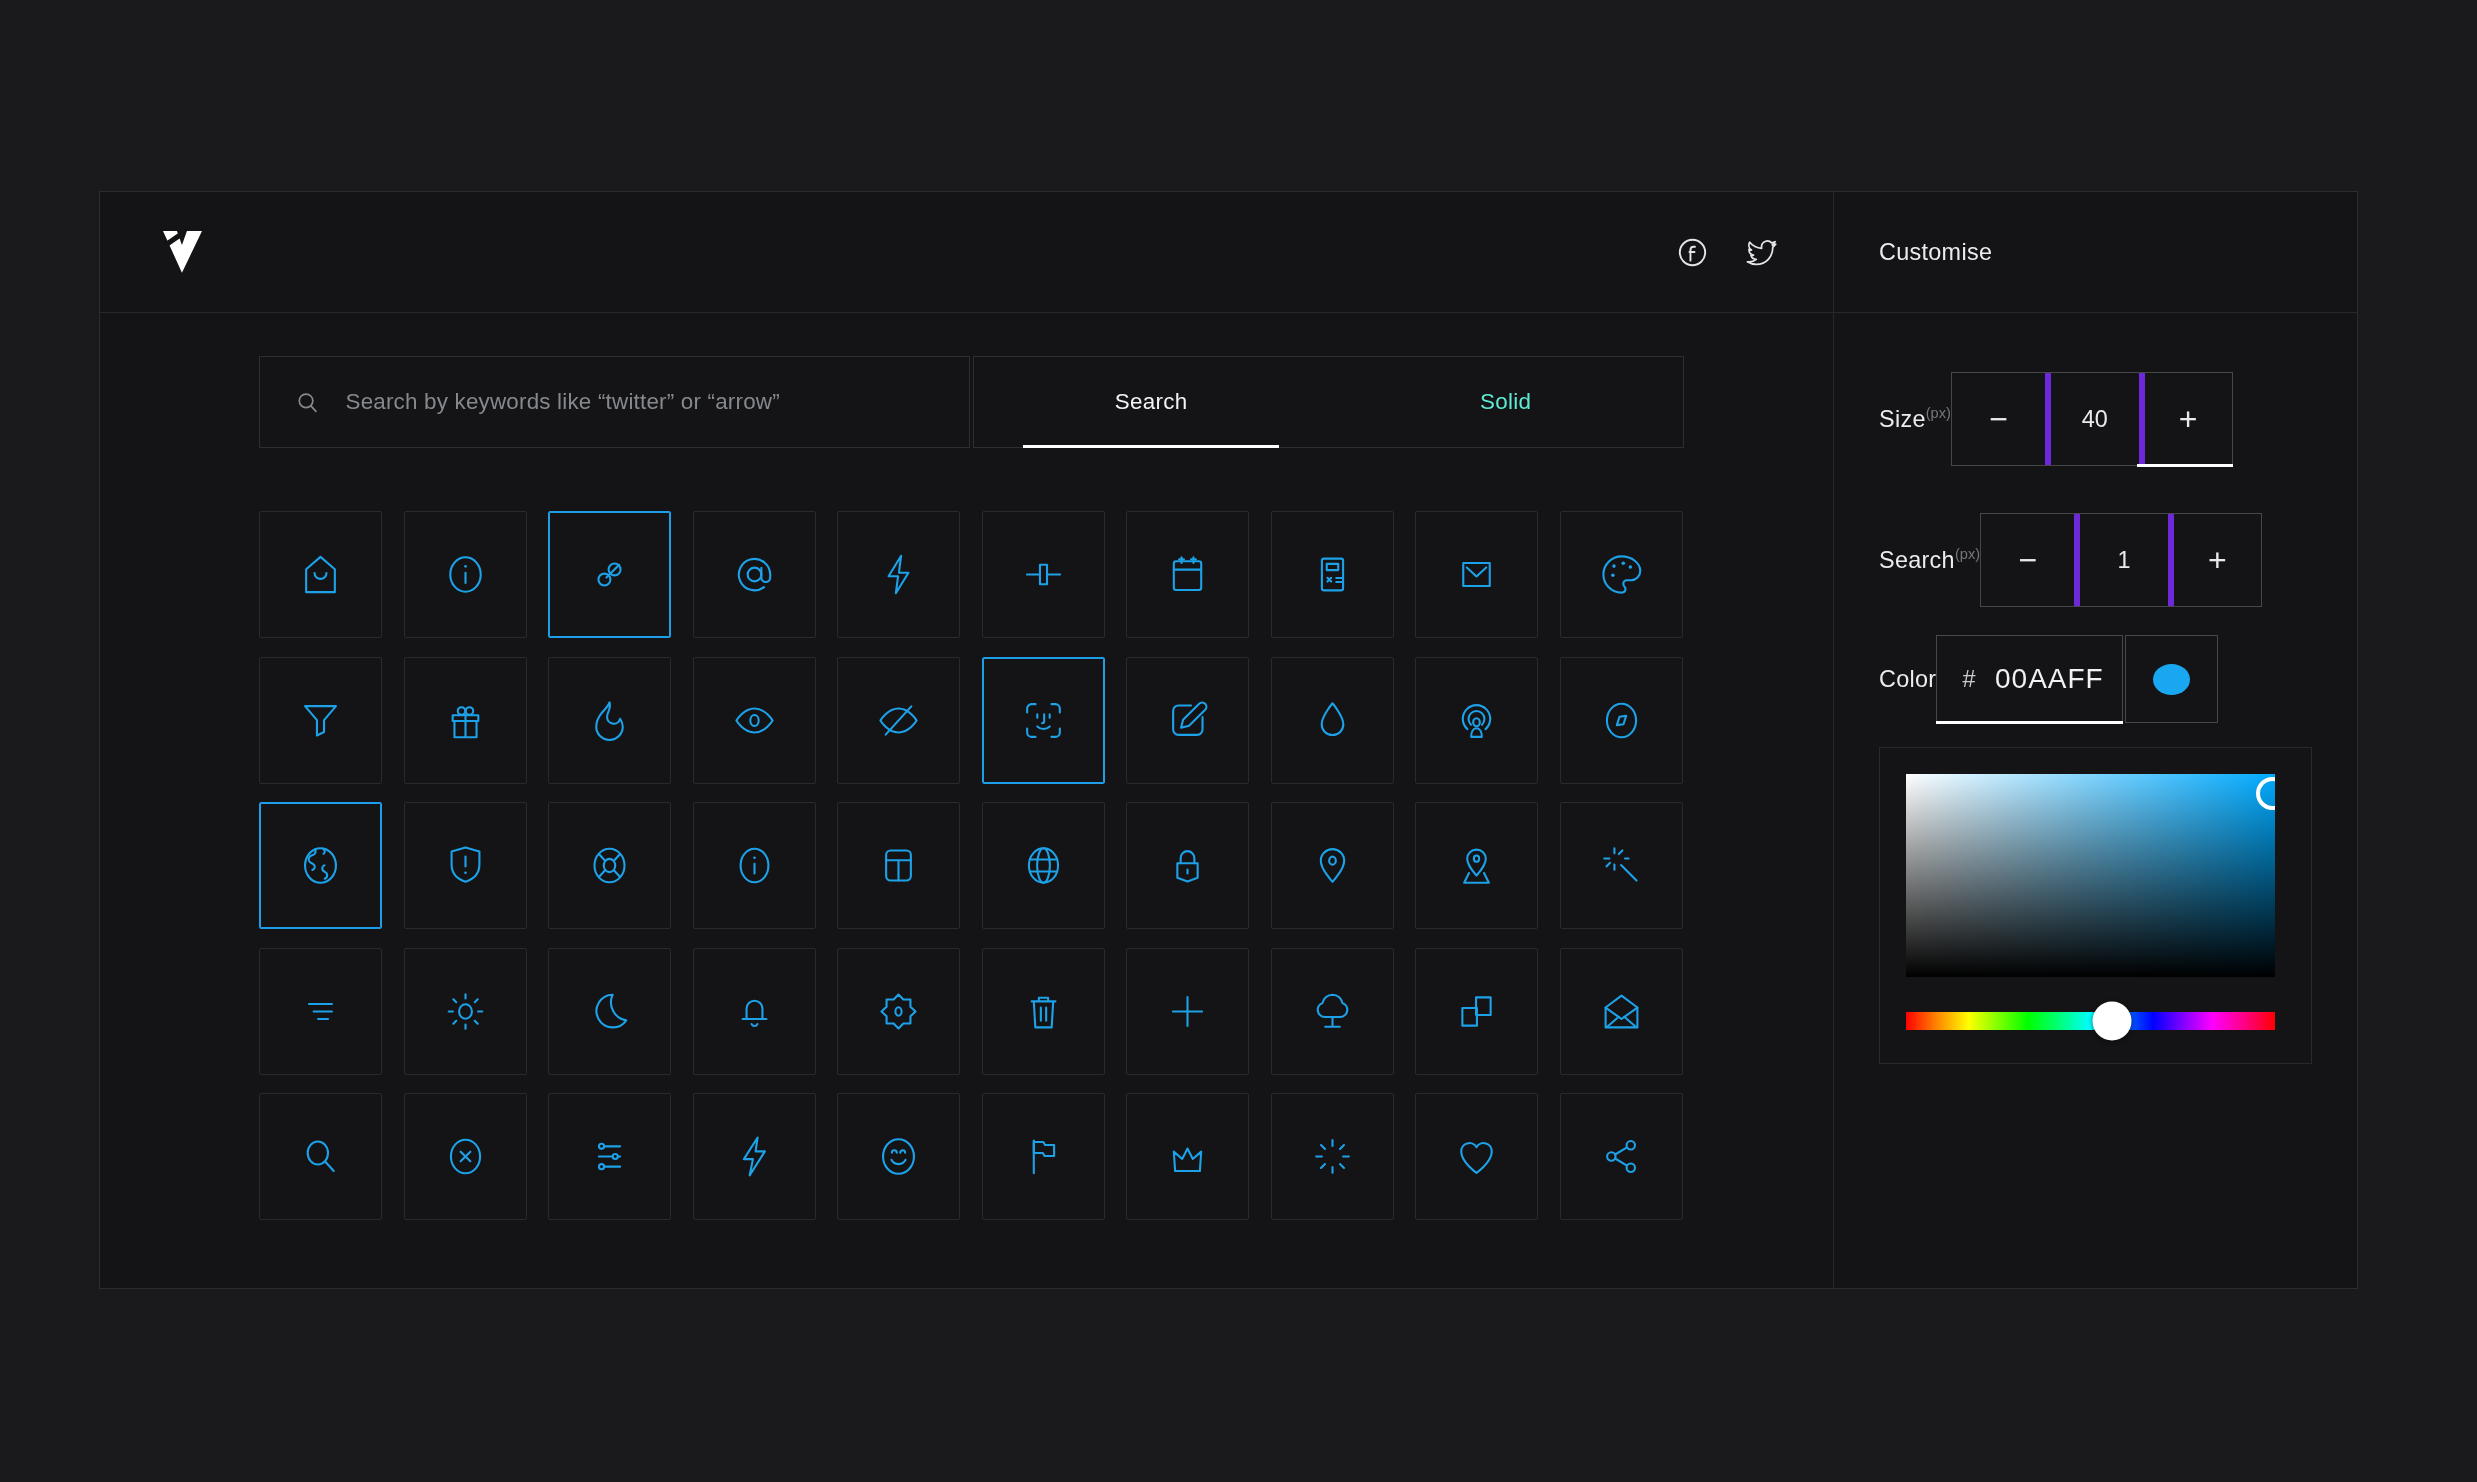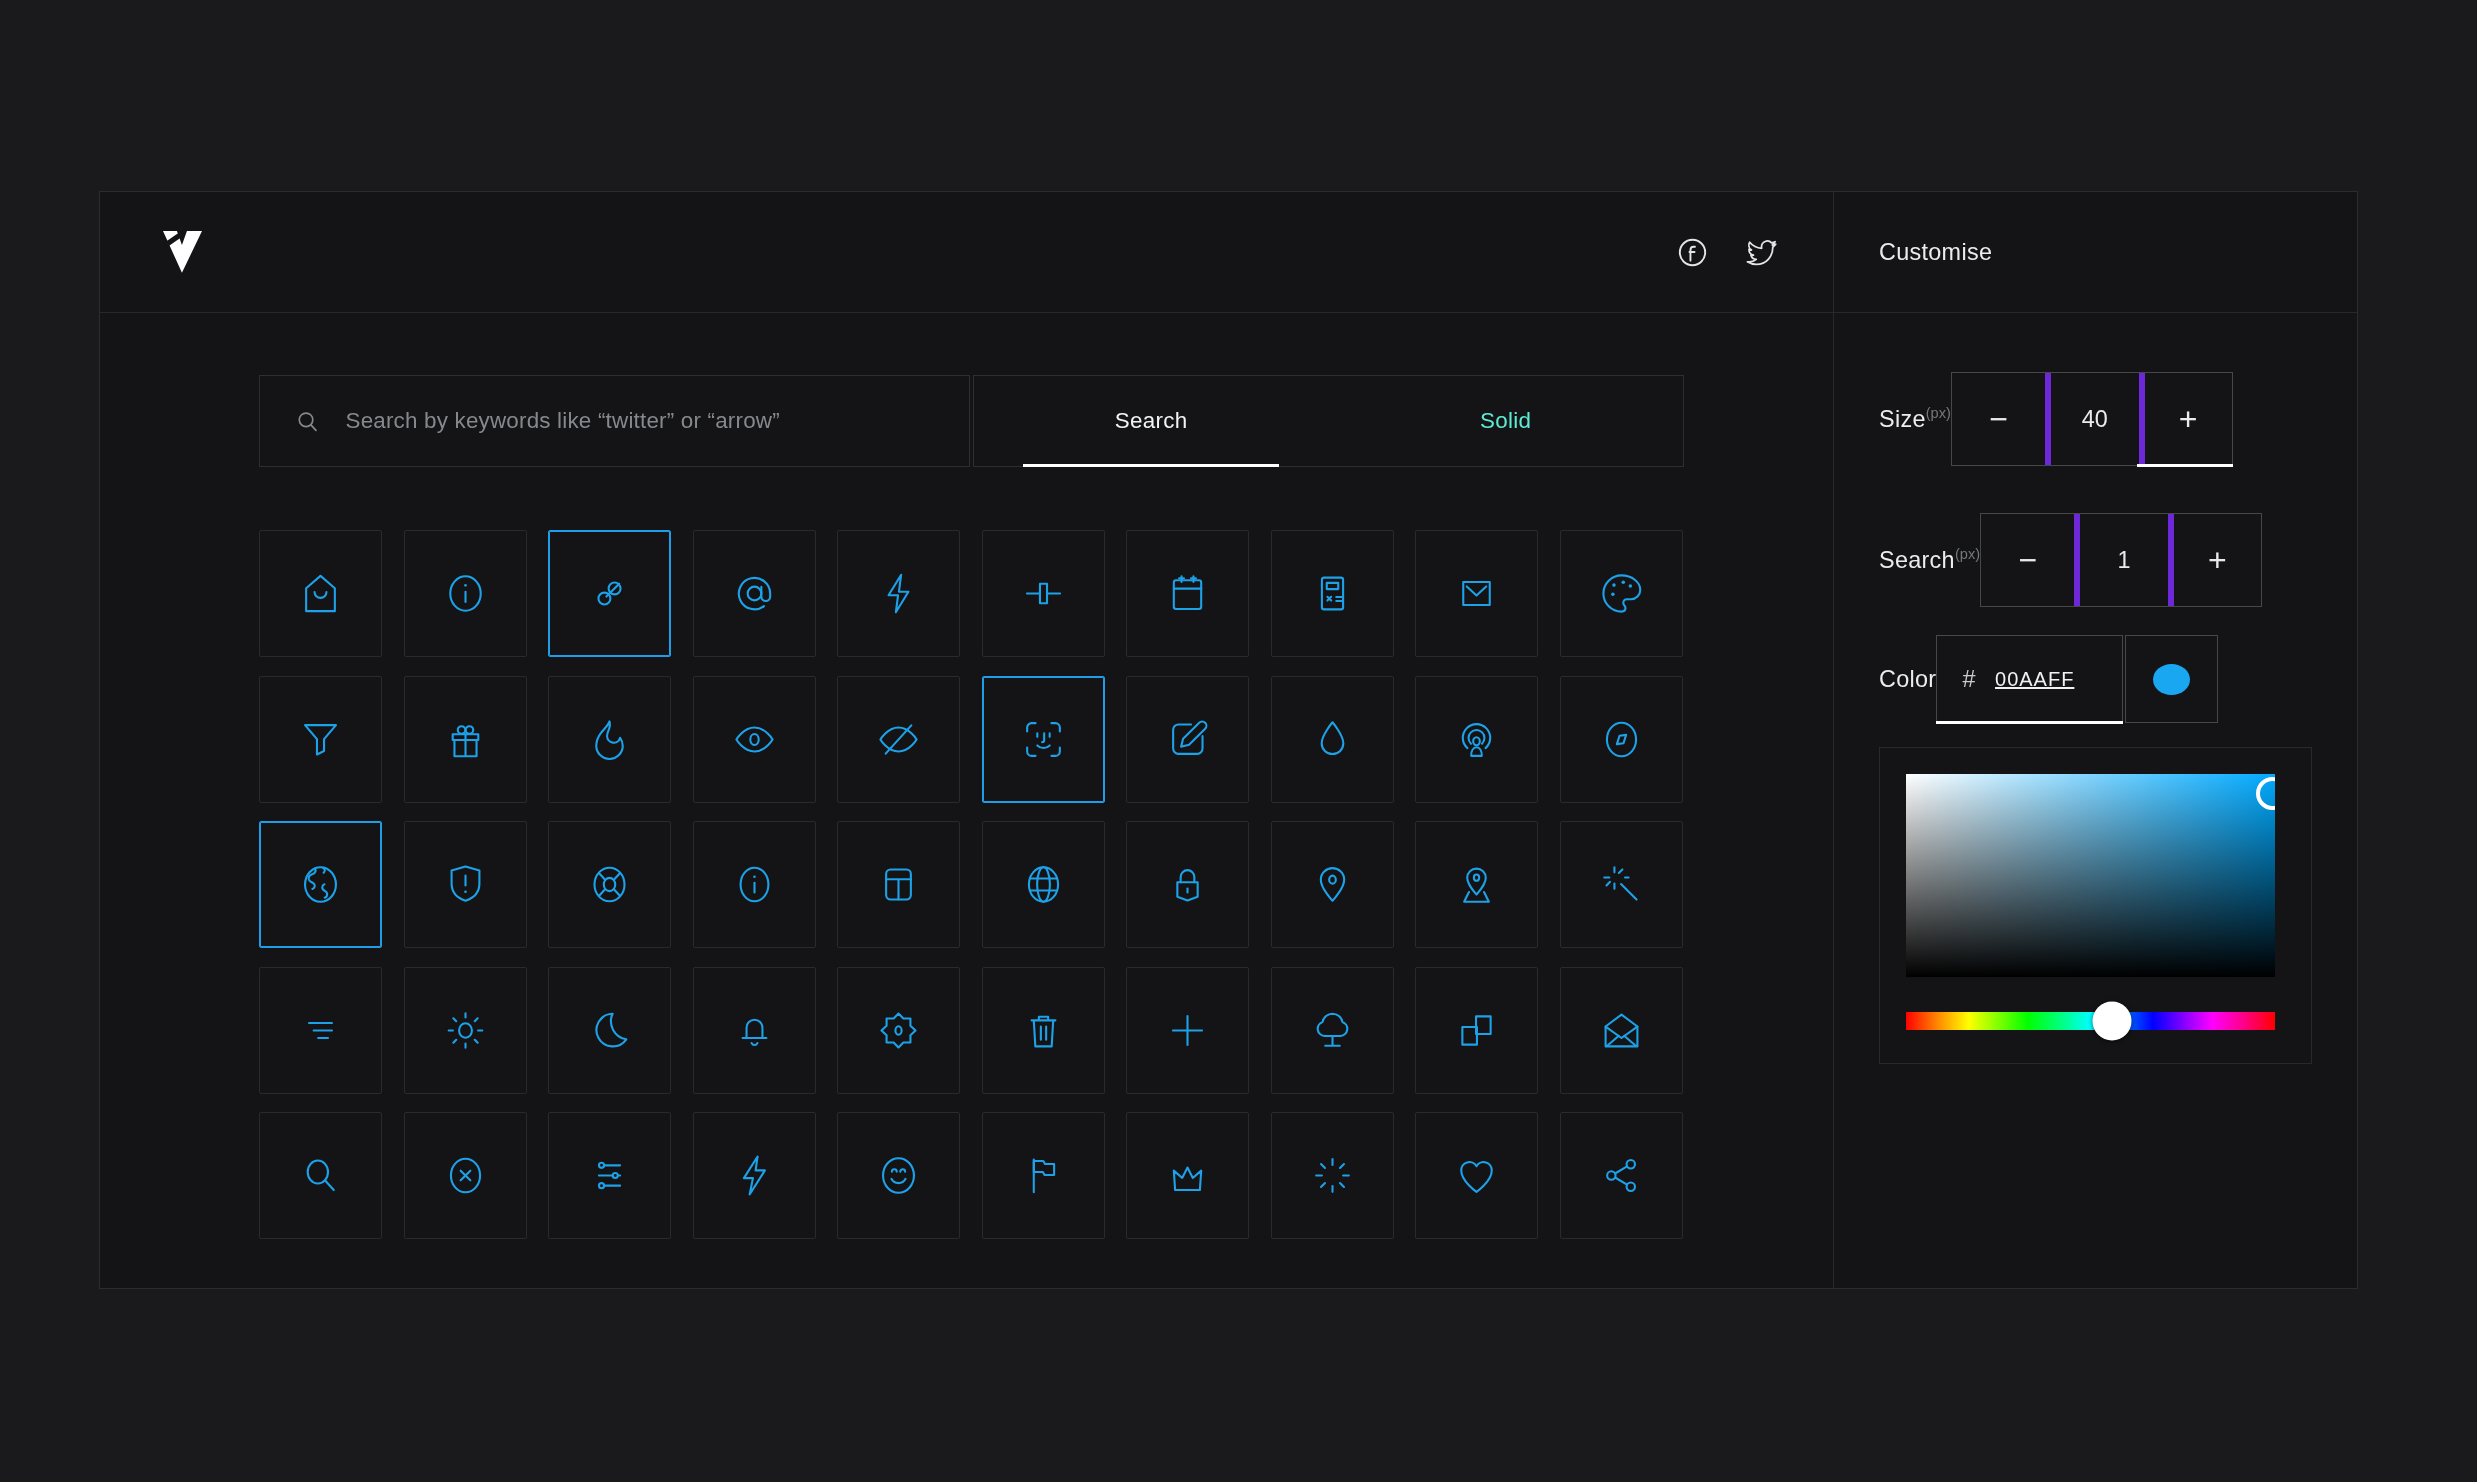--- a/index.html
+++ b/index.html
@@ -11,21 +11,21 @@
   .panel{flex:1;border-left:1px solid #28282a;box-sizing:border-box;}
 
   
   .main-header{height:121px;border-bottom:1px solid #28282a;display:flex;align-items:center;
                justify-content:space-between;padding:0 55px 0 60px;box-sizing:border-box;}
   .socials{display:flex;align-items:center;gap:33px;}
   .panel-header{height:121px;border-bottom:1px solid #28282a;display:flex;align-items:center;
                 padding-left:45px;box-sizing:border-box;color:#ebecee;font-size:23.4px;letter-spacing:0.3px;}
 
   
-  .searchbar-row{display:flex;gap:2.9px;margin:62px 0 0 159px;width:1425px;height:92px;}
+  .searchbar-row{display:flex;gap:2.9px;margin:43px 0 0 159px;width:1425px;height:92px;}
   .search-box{width:711px;box-sizing:border-box;border:1px solid #2e2e31;display:flex;
               align-items:center;padding-left:33px;gap:21.5px;}
   .search-box input{background:transparent;border:none;outline:none;color:#cfd1d4;
               font-size:22.4px;font-family:"Liberation Sans",sans-serif;width:585px;letter-spacing:0.2px;}
   .search-box input::placeholder{color:#85898e;}
   .tabs-box{width:711px;box-sizing:border-box;border:1px solid #2e2e31;display:flex;position:relative;}
   .tab{flex:1;display:flex;align-items:center;justify-content:center;font-size:22.4px;
        color:#5eead4;cursor:pointer;letter-spacing:0.3px;position:relative;}
   .tab.active{color:#f2f3f5;}
   .tab.active::after{content:"";position:absolute;bottom:-1px;left:50%;transform:translateX(-50%);
@@ -51,22 +51,22 @@
   .stepper .seg{display:flex;align-items:center;justify-content:center;color:#e9eaec;}
   .stepper .seg + .seg{border-left:6px solid #6d28d9;}
   .stepper .sym{font-size:32px;font-weight:300;cursor:pointer;}
   .stepper .val{font-size:23.4px;}
   .stepper .active-underline{position:absolute;right:-1px;bottom:-2px;width:96px;height:2.9px;background:#fff;}
 
   .color-ctl{display:flex;gap:2px;}
   .hex-box{width:187px;height:88px;box-sizing:border-box;border:1px solid #47474a;position:relative;
            display:flex;align-items:center;padding-left:25px;gap:17.6px;}
   .hex-box .hash{color:#c9cbce;font-size:23.4px;}
-  .hex-box input{background:transparent;border:none;outline:none;color:#f0f1f3;font-size:20px;
-           letter-spacing:1px;width:107px;font-family:"Liberation Sans",sans-serif;text-decoration:underline;}
+  .hex-box input{background:transparent;border:none;outline:none;color:#f0f1f3;font-size:28px;
+           letter-spacing:1px;width:107px;font-family:"Liberation Sans",sans-serif;}
   .hex-box .underline{position:absolute;left:-1px;right:-1px;bottom:-2px;height:2.9px;background:#fff;}
   .swatch-box{width:93px;height:88px;box-sizing:border-box;border:1px solid #47474a;
            display:flex;align-items:center;justify-content:center;cursor:pointer;}
   .swatch{width:37px;height:31px;border-radius:50%;}
 
   .picker{margin-top:24.4px;width:433px;height:317px;box-sizing:border-box;border:1px solid #29292c;
           padding:26px;}
   .sat-area{position:relative;width:369px;height:203px;overflow:hidden;cursor:crosshair;}
   .sat-ring{position:absolute;top:2.9px;right:-13.7px;width:25px;height:25px;border:4.9px solid #fff;
             border-radius:50%;}

